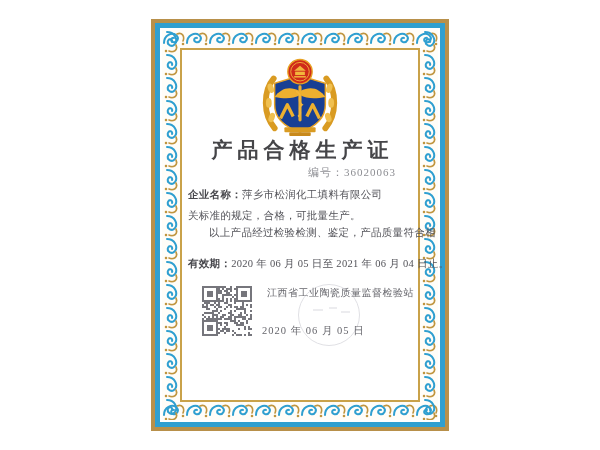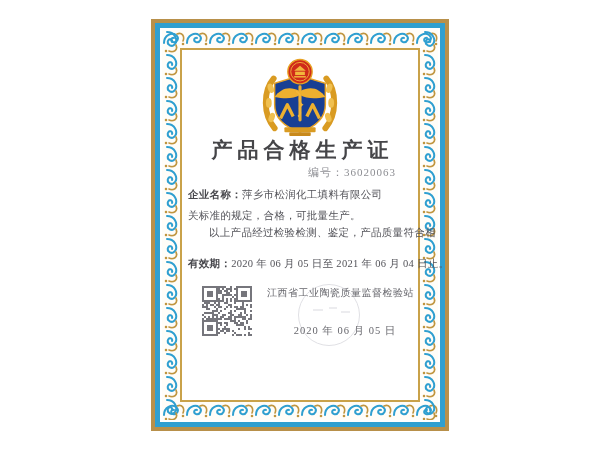--- a/index.html
+++ b/index.html
@@ -27,21 +27,21 @@
   .body-line{white-space:nowrap;}
   .body-line.gap{margin-bottom:4px;}
   .body-line.indent{text-indent:21px;}
   .lbl{font-weight:bold;color:#48484d;}
   .qr{position:absolute;left:20px;top:236px;width:50px;height:50px;}
   .stamp{position:absolute;left:116px;top:234px;width:62px;height:62px;border-radius:50%;
          border:1.5px solid #c6c6ce;opacity:.55;}
   .stamp-dash{position:absolute;height:1.5px;background:#c6c6ce;opacity:.6;}
   .issuer{position:absolute;top:236px;left:78px;width:154px;text-align:right;
           font-size:10px;letter-spacing:0.5px;color:#66666c;}
-  .issue-date{position:absolute;top:274px;left:88px;width:150px;text-align:center;
+  .issue-date{position:absolute;top:274px;left:80px;width:150px;text-align:left;
           font-size:10.5px;letter-spacing:1px;color:#66666c;}
 </style>
 </head>
 <body>
 
 <div class="page">
   <div class="cert">
     <div class="b-gold">
       <div class="b-blue">
         <div class="b-gap">

